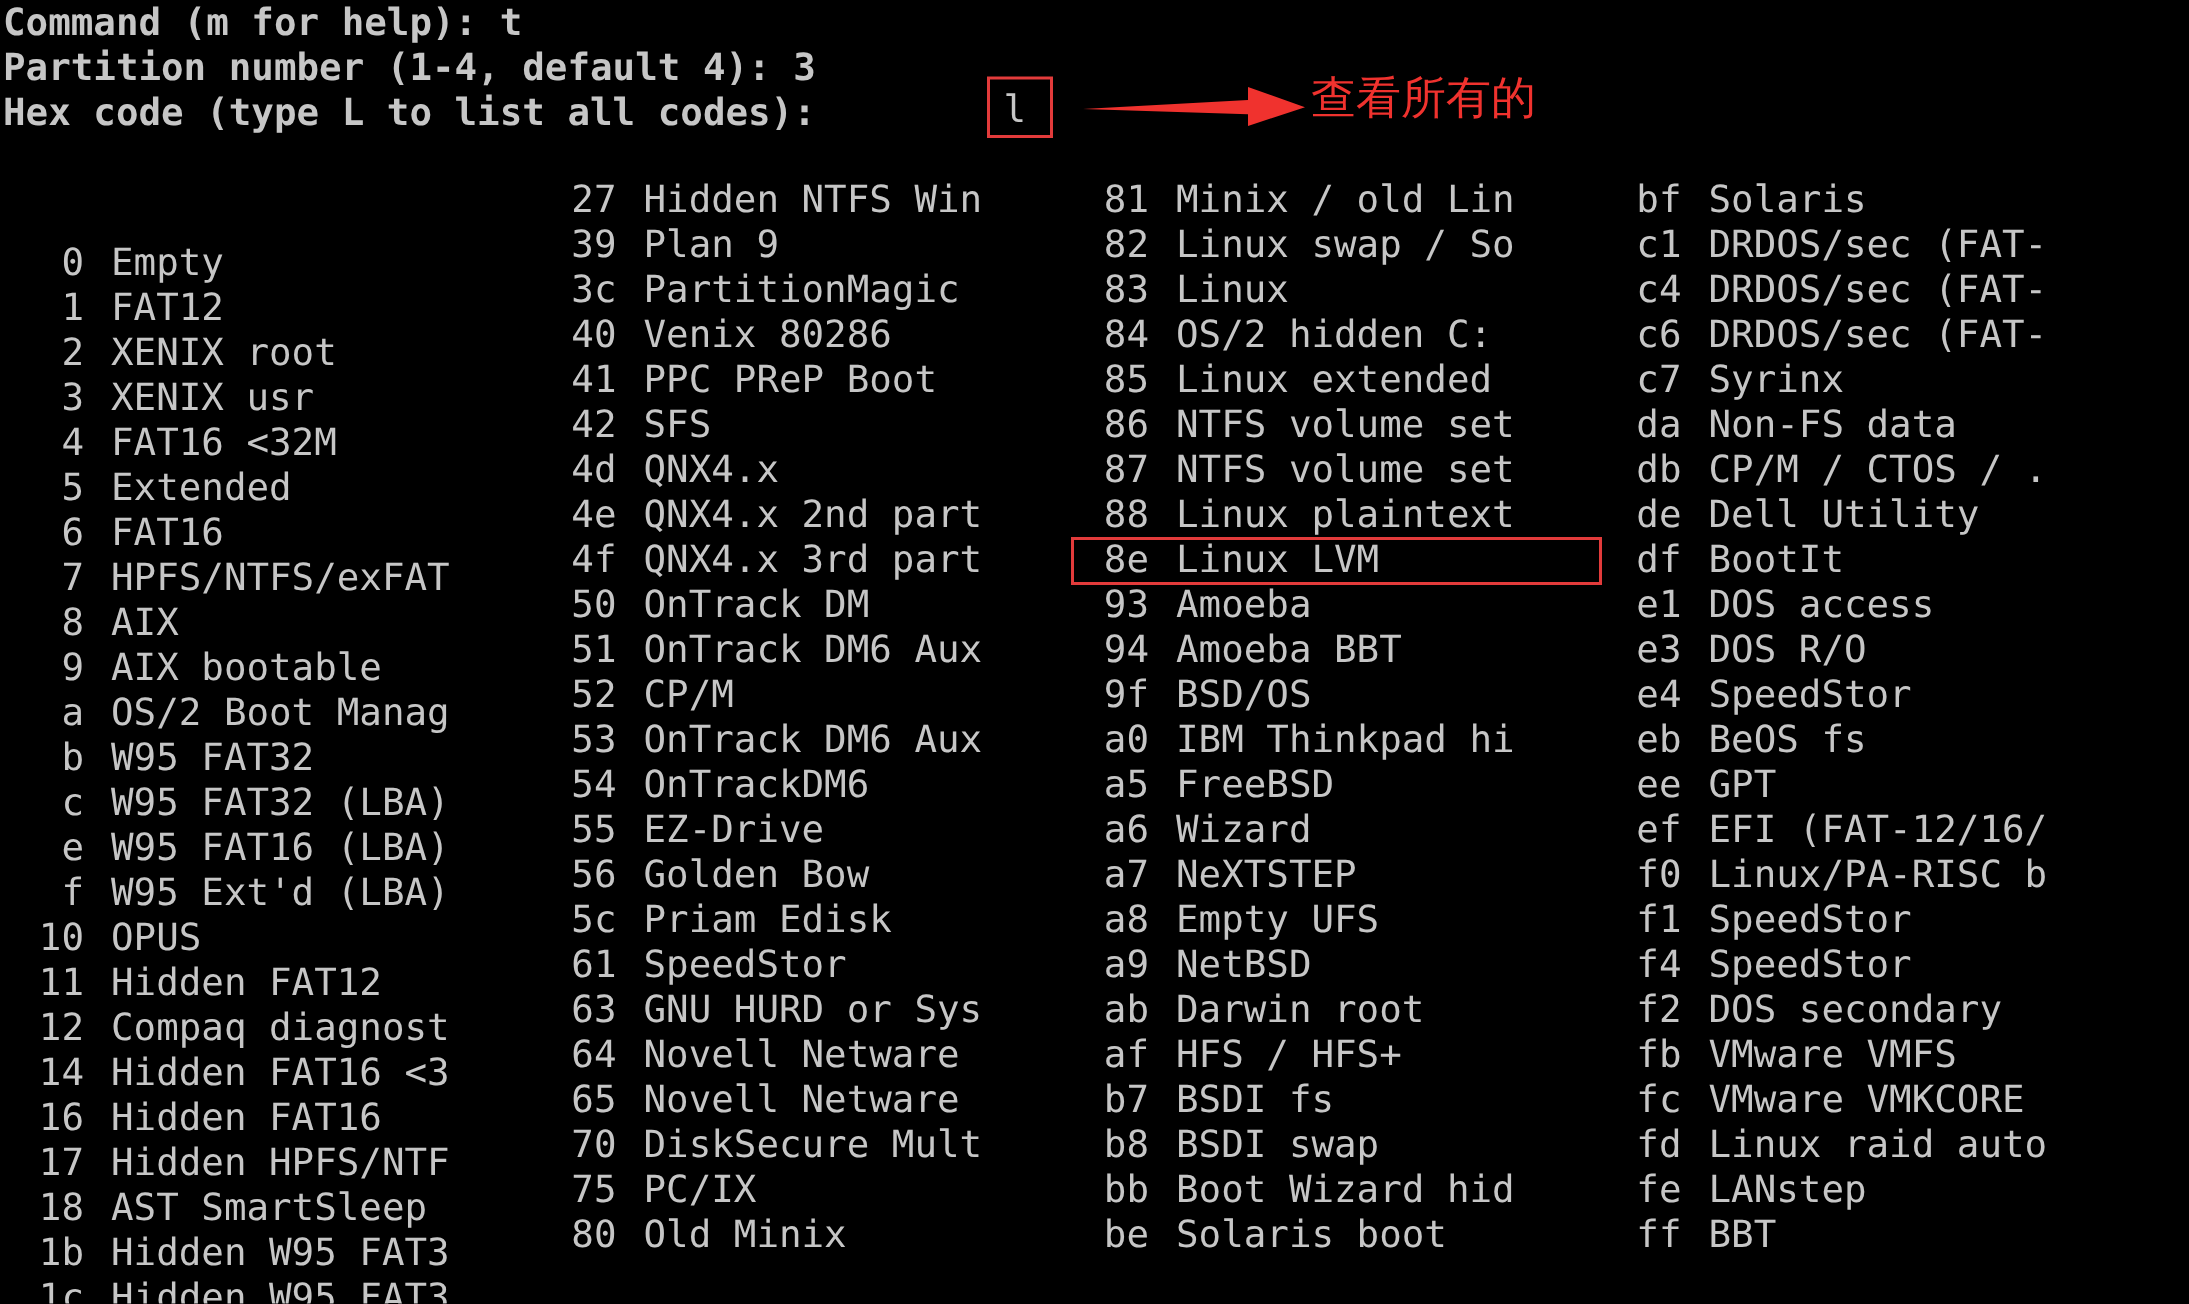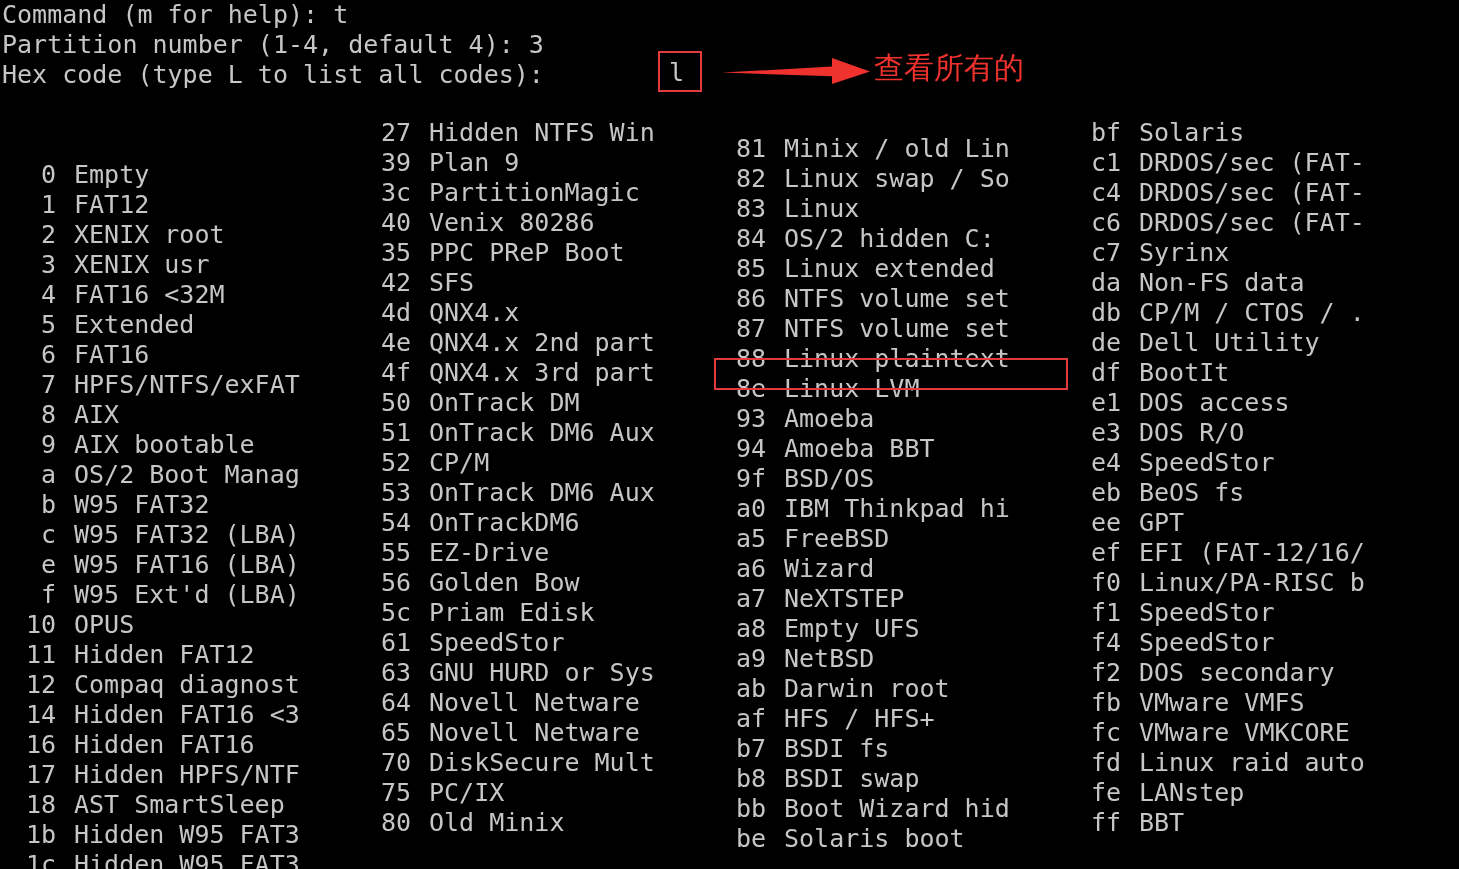--- a/index.html
+++ b/index.html
@@ -25,20 +25,21 @@
     line-height: 30px;
     letter-spacing: 0px;
   }
 
   
   .prompt-block {
     position: absolute;
     left: 0px;
     top: 0px;
     width: 1459px;
+    font-weight: bold;
   }
   .prompt-line {
     height: 30px;
     line-height: 30px;
     white-space: pre;
     color: #c6c6c6;
     padding-left: 2px;
   }
 
   
@@ -66,21 +67,21 @@
     left: 722px;
     top: 54px;
     width: 148px;
     height: 34px;
     pointer-events: none;
   }
   .annot-text {
     position: absolute;
     left: 874px;
     top: 49px;
-    font-family: Liberation Sans, sans-serif;
+    font-family: Liberation Mono, monospace;
     font-size: 30px;
     line-height: 38px;
     color: #f0322e;
     white-space: pre;
   }
 
   
   .code-table {
     position: absolute;
     left: 0px;
@@ -88,21 +89,21 @@
     width: 1459px;
     height: 751px;
   }
   .code-col {
     position: absolute;
     top: 0px;
     width: 400px;
   }
   .col-0 { left: 2px; margin-top: 42px; }
   .col-1 { left: 357px; }
-  .col-2 { left: 712px; margin-top: 16px; }
+  .col-2 { left: 712px; }
   .col-3 { left: 1067px; }
 
   .code-row {
     height: 30px;
     line-height: 30px;
     white-space: pre;
     overflow: hidden;
     color: #c6c6c6;
   }
   .code-row .hexcode {
@@ -180,21 +181,21 @@
       <div class="code-row"><span class="hexcode">1b</span><span class="label">Hidden W95 FAT3</span></div>
       <div class="code-row"><span class="hexcode">1c</span><span class="label">Hidden W95 FAT3</span></div>
       <div class="code-row"><span class="hexcode">1e</span><span class="label">Hidden W95 FAT1</span></div>
     </div>
 
     <div class="code-col col-1">
       <div class="code-row"><span class="hexcode">27</span><span class="label">Hidden NTFS Win</span></div>
       <div class="code-row"><span class="hexcode">39</span><span class="label">Plan 9</span></div>
       <div class="code-row"><span class="hexcode">3c</span><span class="label">PartitionMagic</span></div>
       <div class="code-row"><span class="hexcode">40</span><span class="label">Venix 80286</span></div>
-      <div class="code-row"><span class="hexcode">35</span><span class="label">PPC PReP Boot</span></div>
+      <div class="code-row"><span class="hexcode">41</span><span class="label">PPC PReP Boot</span></div>
       <div class="code-row"><span class="hexcode">42</span><span class="label">SFS</span></div>
       <div class="code-row"><span class="hexcode">4d</span><span class="label">QNX4.x</span></div>
       <div class="code-row"><span class="hexcode">4e</span><span class="label">QNX4.x 2nd part</span></div>
       <div class="code-row"><span class="hexcode">4f</span><span class="label">QNX4.x 3rd part</span></div>
       <div class="code-row"><span class="hexcode">50</span><span class="label">OnTrack DM</span></div>
       <div class="code-row"><span class="hexcode">51</span><span class="label">OnTrack DM6 Aux</span></div>
       <div class="code-row"><span class="hexcode">52</span><span class="label">CP/M</span></div>
       <div class="code-row"><span class="hexcode">53</span><span class="label">OnTrack DM6 Aux</span></div>
       <div class="code-row"><span class="hexcode">54</span><span class="label">OnTrackDM6</span></div>
       <div class="code-row"><span class="hexcode">55</span><span class="label">EZ-Drive</span></div>

